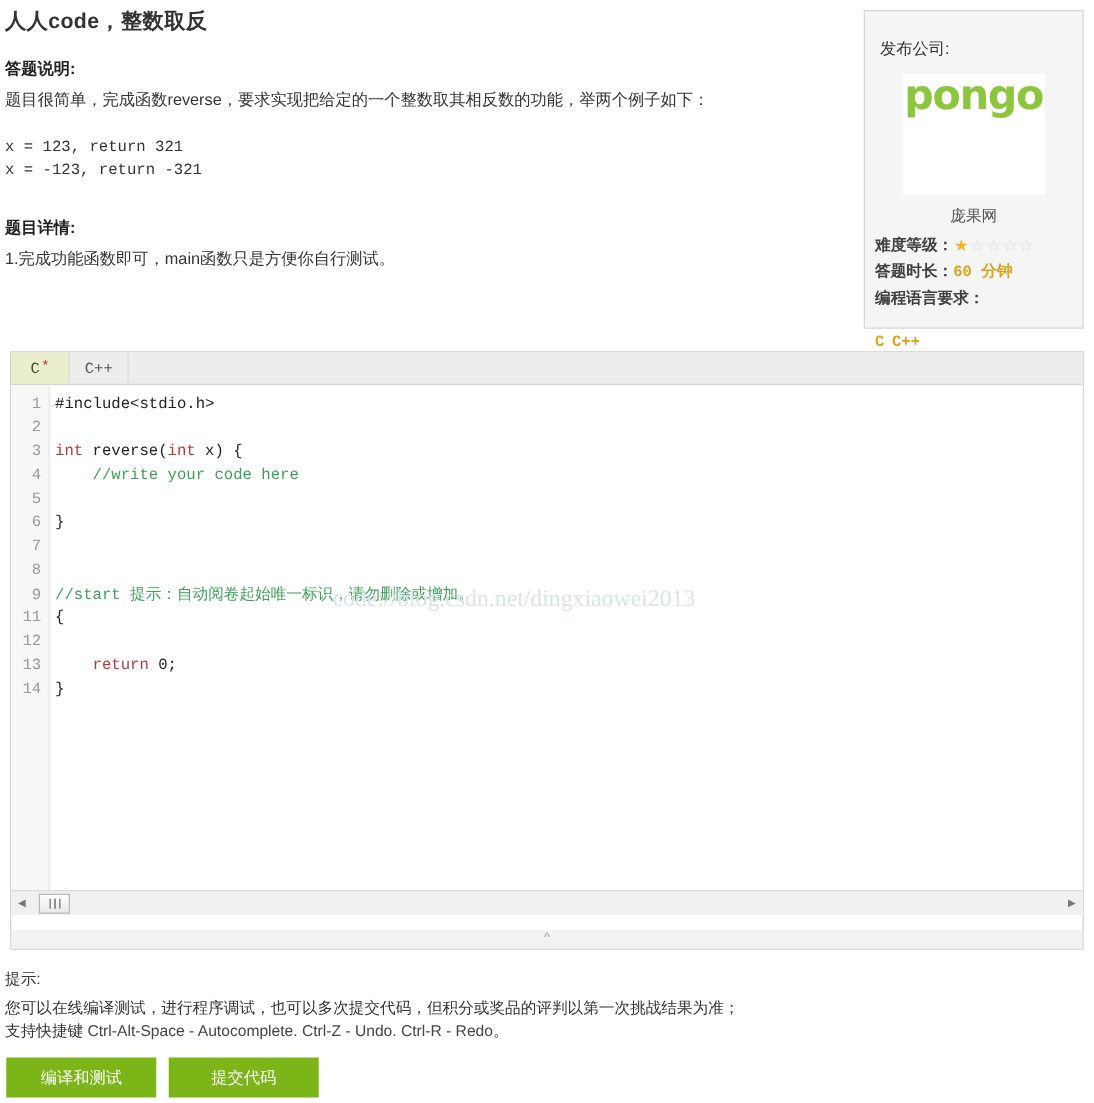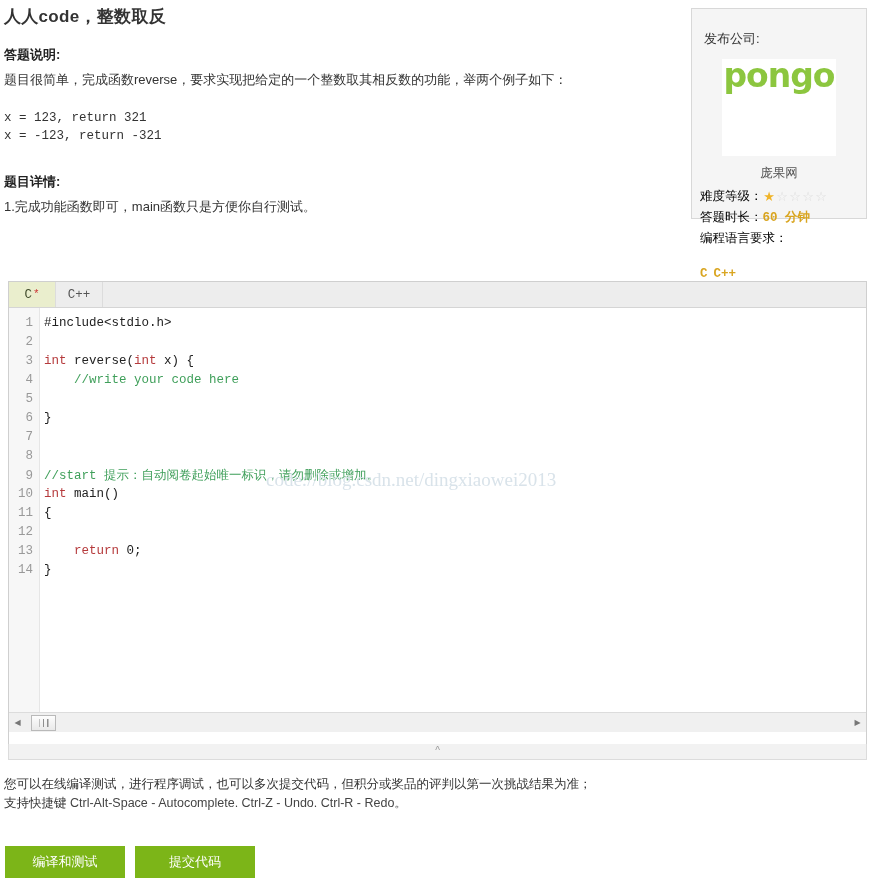--- a/index.html
+++ b/index.html
@@ -56,21 +56,21 @@
   }
   .desc-gap { height: 16px; }
   .desc-gap-sm { height: 12px; }
 
   
   .company-panel {
     position: absolute;
     left: 691px;
     top: 8px;
     width: 176px;
-    height: 211px;
+    height: 255px;
     background: #f5f5f5;
     border: 1px solid #d8d8d8;
     box-sizing: border-box;
     padding: 0;
   }
   .company-label {
     font-size: 13px;
     color: #333333;
     margin: 21px 0 0 12px;
   }
@@ -97,21 +97,21 @@
     color: #555555;
     margin-top: 9px;
   }
   .meta-row {
     font-size: 12.5px;
     color: #333333;
     margin: 6px 0 0 8px;
     white-space: nowrap;
   }
   .meta-row.tight { margin-top: 4px; }
-  .meta-key { font-weight: normal; color: #000000; }
+  .meta-key { font-weight: bold; color: #404040; }
   .stars { display: inline-block; vertical-align: -1px; }
   .star {
     display: inline-block;
     width: 13px;
     font-size: 13px;
     line-height: 13px;
     text-align: center;
   }
   .star.on  { color: #f0b429; }
   .star.off { color: #dcdcdc; }
@@ -401,21 +401,20 @@
     <div class="code-lines" id="code-lines">
         <div class="code-line"><span class="ln">1</span><span class="tok-plain">#include&lt;stdio.h&gt;</span></div>
         <div class="code-line"><span class="ln">2</span></div>
         <div class="code-line"><span class="ln">3</span><span class="tok-kw">int</span><span class="tok-plain"> reverse(</span><span class="tok-kw">int</span><span class="tok-plain"> x) {</span></div>
         <div class="code-line"><span class="ln">4</span><span class="tok-com">    //write your code here</span></div>
         <div class="code-line"><span class="ln">5</span></div>
         <div class="code-line"><span class="ln">6</span><span class="tok-plain">}</span></div>
         <div class="code-line"><span class="ln">7</span></div>
         <div class="code-line"><span class="ln">8</span></div>
         <div class="code-line"><span class="ln">9</span><span class="tok-com">//start </span><span class="tok-com-cn">提示：自动阅卷起始唯一标识，请勿删除或增加。</span></div>
-        <div class="code-line"><span class="ln">10</span><span class="tok-kw">int</span><span class="tok-plain"> main()</span></div>
         <div class="code-line"><span class="ln">11</span><span class="tok-plain">{</span></div>
         <div class="code-line"><span class="ln">12</span></div>
         <div class="code-line"><span class="ln">13</span><span class="tok-plain">    </span><span class="tok-kw">return</span><span class="tok-plain"> </span><span class="tok-num">0</span><span class="tok-plain">;</span></div>
         <div class="code-line"><span class="ln">14</span><span class="tok-plain">}</span></div>
       </div>
     <div class="watermark">code://blog.csdn.net/dingxiaowei2013</div>
 
     <div class="hscroll">
       <div class="hs-arrow">◀</div>
       <div class="hs-track">
@@ -426,20 +425,21 @@
       <div class="hs-arrow">▶</div>
     </div>
   </div>
 </div>
 
 <div class="collapse-bar">
   <span>^</span>
 </div>
 
 <div class="hints">
+  <div class="hint-title">提示:</div>
   <div class="hint-line">您可以在线编译测试，进行程序调试，也可以多次提交代码，但积分或奖品的评判以第一次挑战结果为准；</div>
   <div class="hint-line">
     <span>支持快捷键</span>
     <span class="hint-keys">Ctrl-Alt-Space - Autocomplete. Ctrl-Z - Undo. Ctrl-R - Redo。</span>
   </div>
 </div>
 
 <div class="actions">
   <button class="btn">编译和测试</button>
   <button class="btn">提交代码</button>

